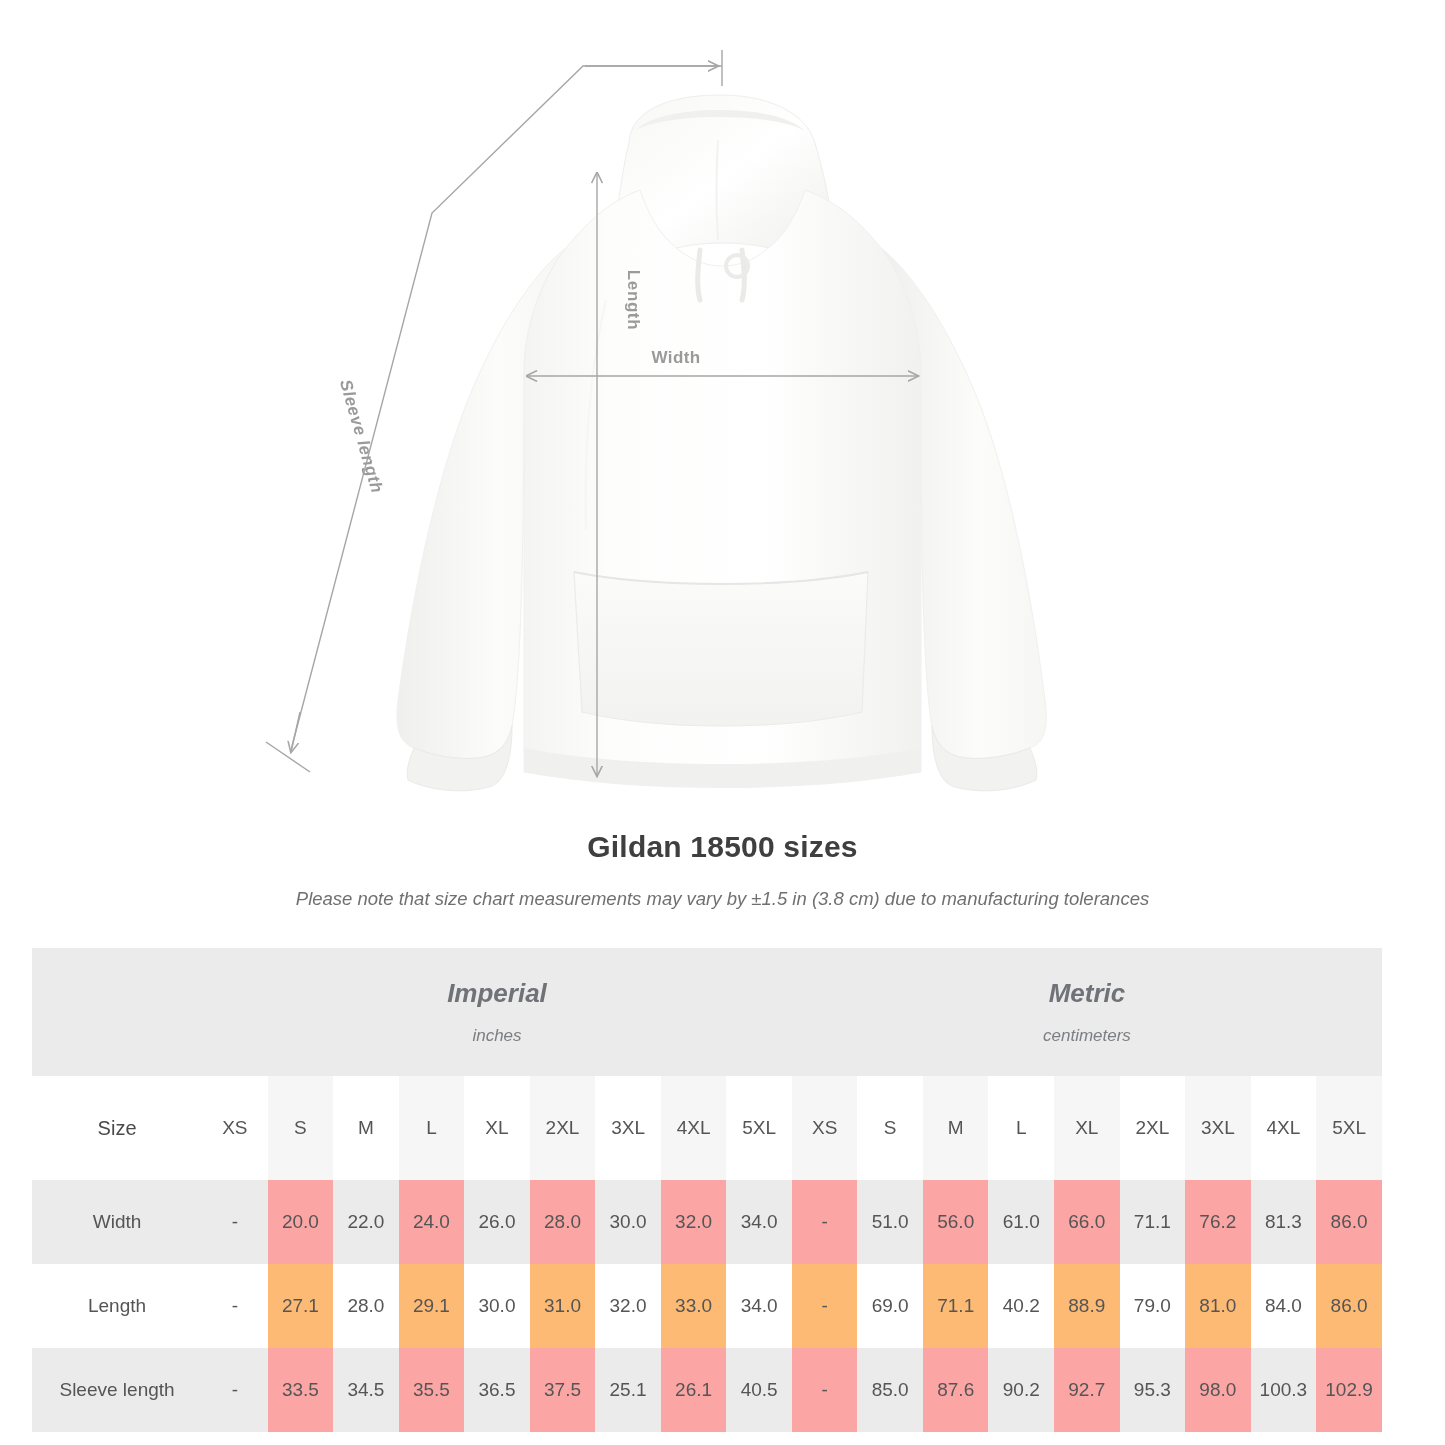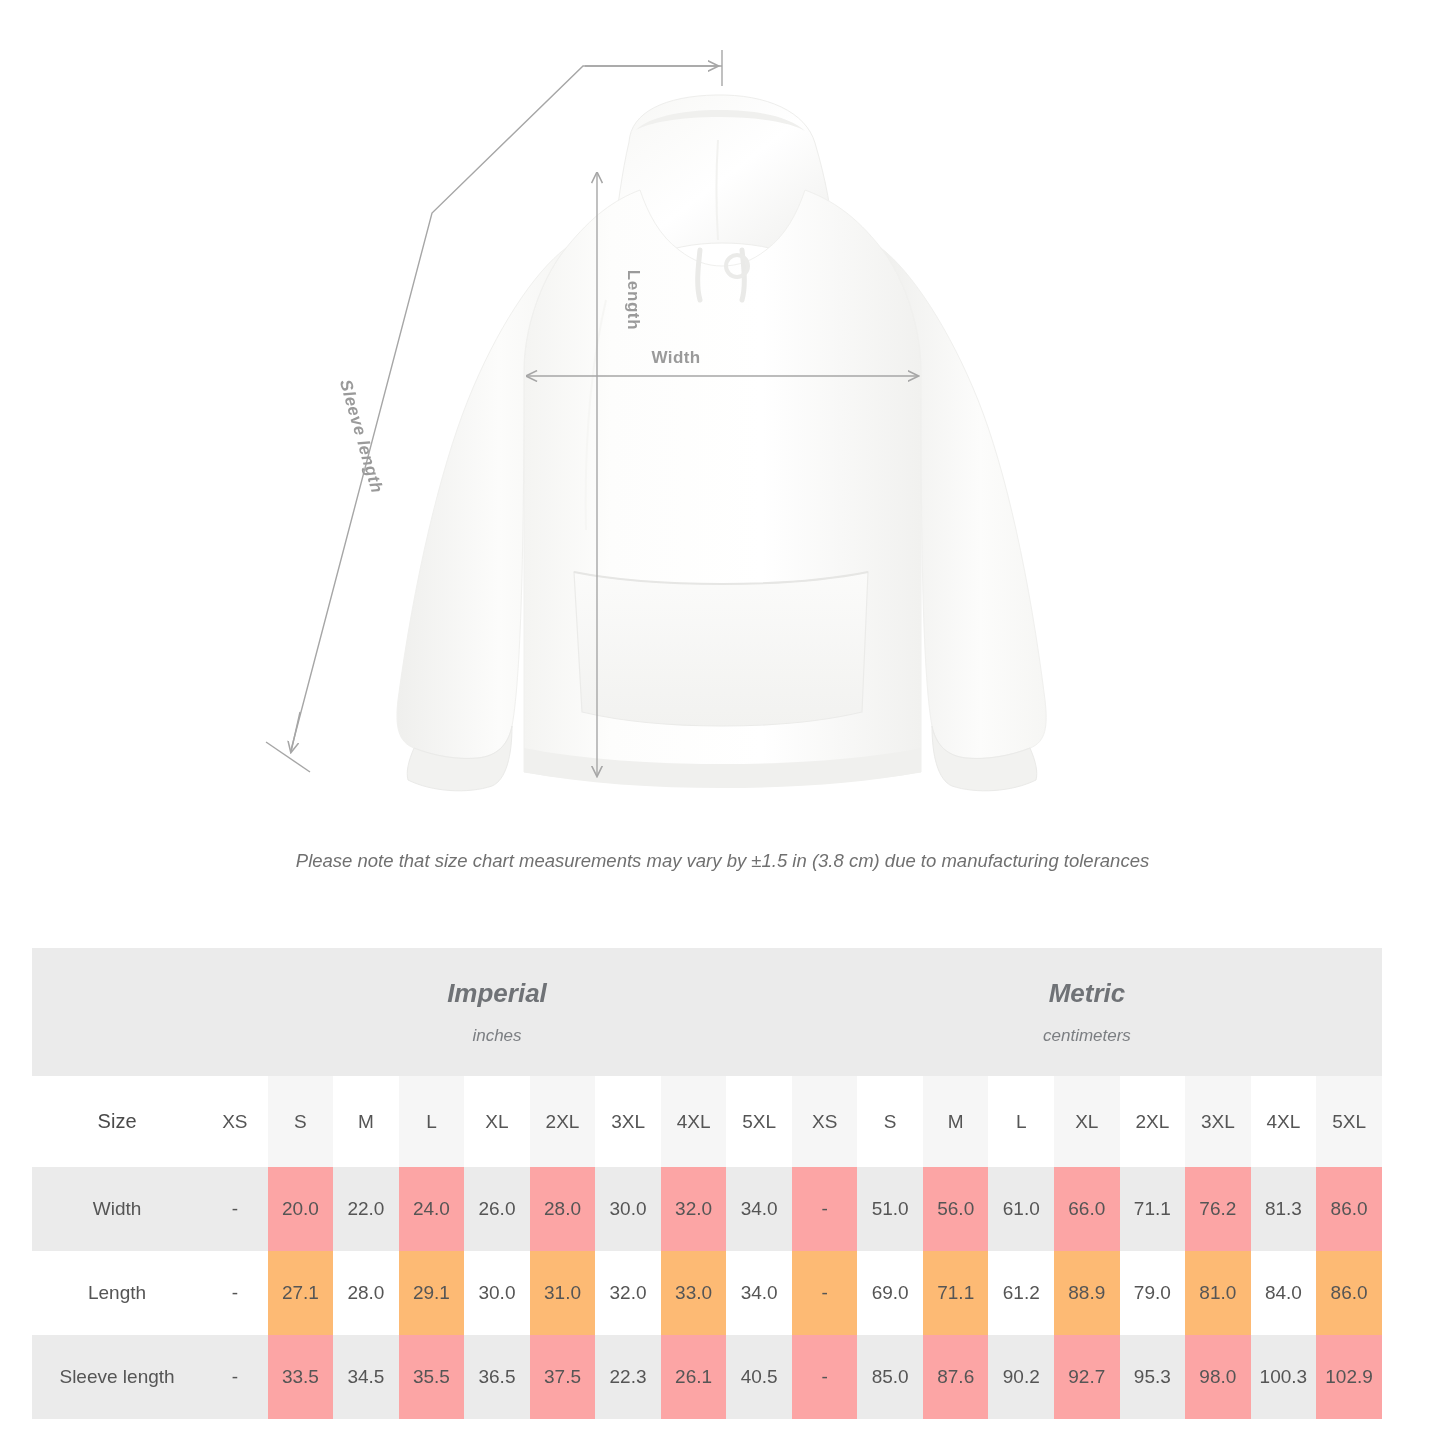--- a/index.html
+++ b/index.html
@@ -86,21 +86,21 @@
   }
   .unit-sub {
     font-size: 17px;
     font-style: italic;
     color: #7b7e82;
     margin-top: 16px;
   }
 
   
   .size-row td {
-    height: 91px;
+    height: 104px;
     font-size: 20px;
     color: #4f4f4f;
     background: #ffffff;
   }
   .size-row td.rowlabel {
     font-size: 20px;
     color: #4a4a4a;
   }
   .size-row td.alt {
     background: #f6f6f6;
@@ -239,20 +239,21 @@
         <line x1="585" y1="66" x2="718" y2="66" stroke="#a6a6a6" stroke-width="1.4" marker-end="url(#arrowEnd)"></line>
         <line x1="300" y1="712" x2="291" y2="752" stroke="#a6a6a6" stroke-width="1.4" marker-end="url(#arrowEnd)"></line>
         <line x1="722" y1="50" x2="722" y2="86" stroke="#a6a6a6" stroke-width="1.4"></line>
         <line x1="266" y1="742" x2="310" y2="772" stroke="#a6a6a6" stroke-width="1.4"></line>
         <text x="356" y="438" fill="#9a9a9a" font-family="Liberation Sans, sans-serif" font-size="17" font-weight="bold" font-style="italic" letter-spacing="0.6" text-anchor="middle" transform="rotate(74 356 438)">Sleeve length</text>
       </g>
     </svg>
   </div>
 
   <div>
+    <h1 class="chart-title">Gildan 18500 sizes</h1>
     <p class="chart-note">Please note that size chart measurements may vary by ±1.5 in (3.8 cm) due to manufacturing tolerances</p>
   </div>
 
   <div class="table-wrap">
     <table class="size-table">
       <colgroup>
         <col class="col-label">
         <col class="col-cell">
           <col class="col-cell">
           <col class="col-cell">
@@ -337,37 +338,37 @@
           <td>28.0</td>
           <td class="alt">29.1</td>
           <td>30.0</td>
           <td class="alt">31.0</td>
           <td>32.0</td>
           <td class="alt">33.0</td>
           <td>34.0</td>
           <td class="alt">-</td>
           <td>69.0</td>
           <td class="alt">71.1</td>
-          <td>61.2</td>
+          <td>40.2</td>
           <td class="alt">88.9</td>
           <td>79.0</td>
           <td class="alt">81.0</td>
           <td>84.0</td>
           <td class="alt">86.0</td>
         </tr>
 
         <tr class="data-row row-striped">
           <td class="rowlabel">Sleeve length</td>
           <td>-</td>
           <td class="alt">33.5</td>
           <td>34.5</td>
           <td class="alt">35.5</td>
           <td>36.5</td>
           <td class="alt">37.5</td>
-          <td>22.3</td>
+          <td>25.1</td>
           <td class="alt">26.1</td>
           <td>40.5</td>
           <td class="alt">-</td>
           <td>85.0</td>
           <td class="alt">87.6</td>
           <td>90.2</td>
           <td class="alt">92.7</td>
           <td>95.3</td>
           <td class="alt">98.0</td>
           <td>100.3</td>

